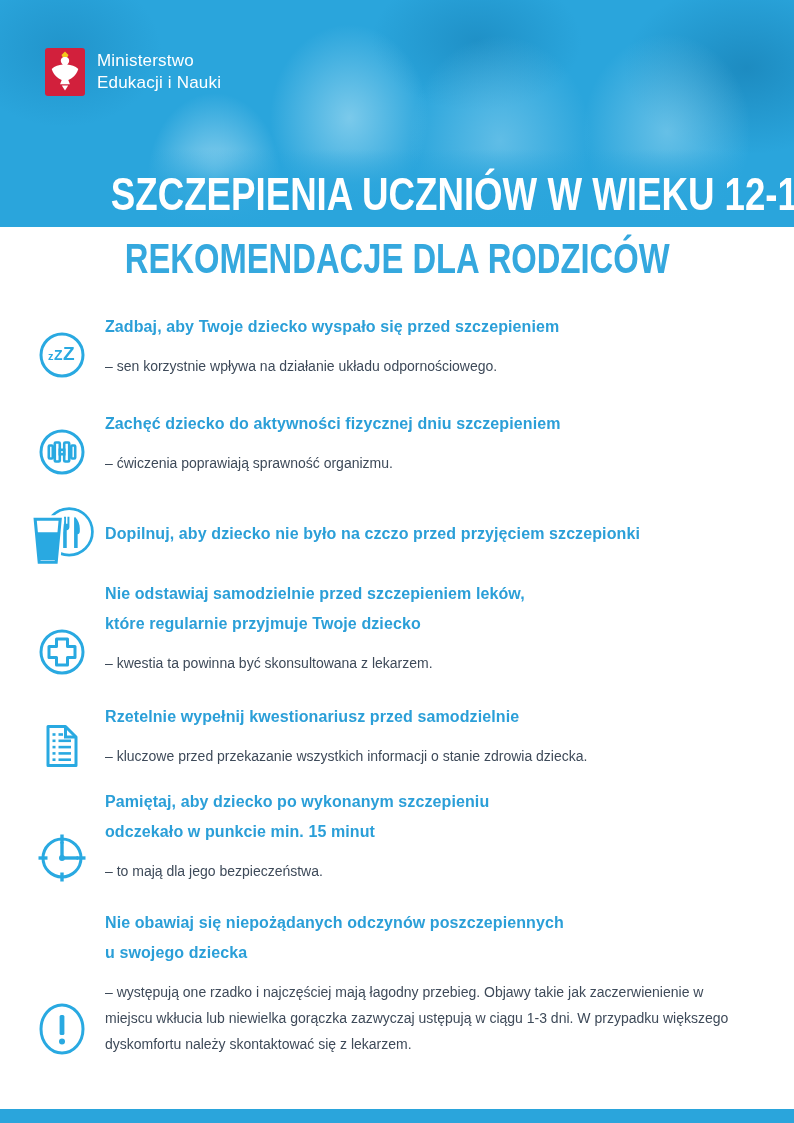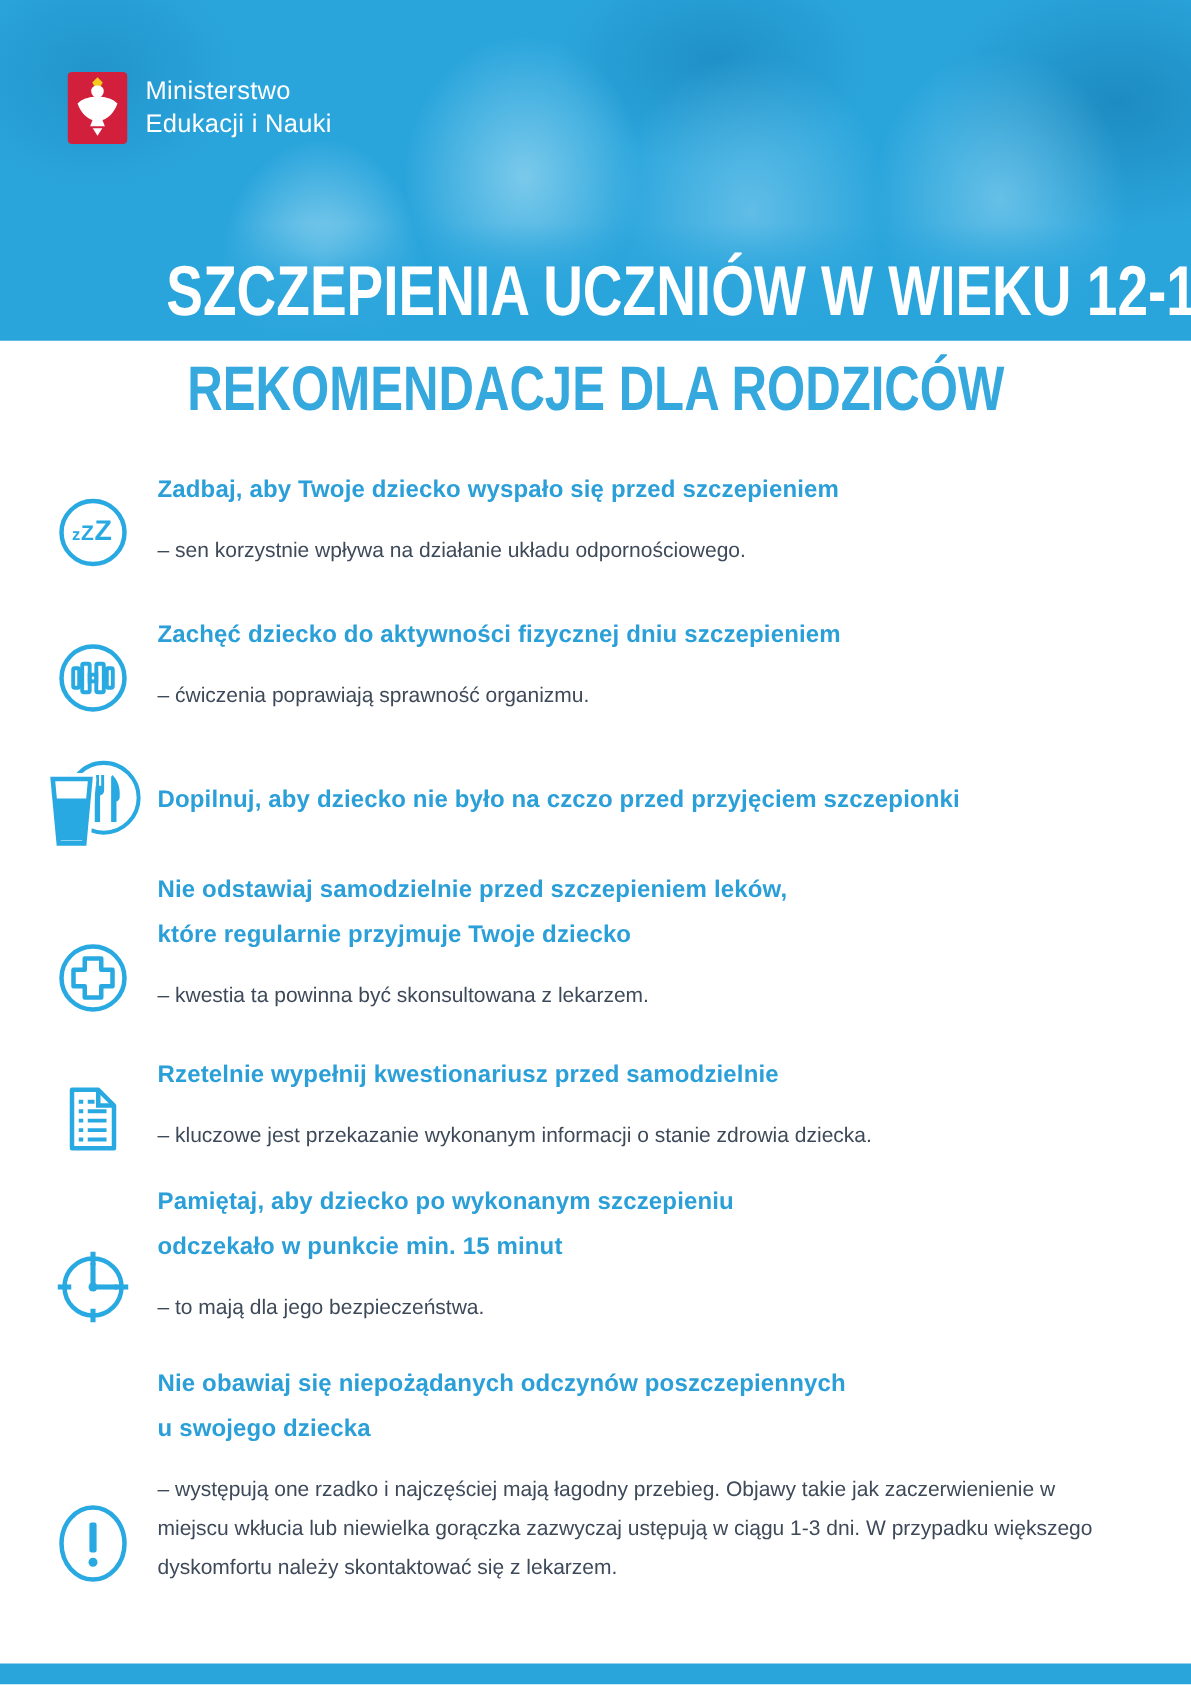--- a/index.html
+++ b/index.html
@@ -179,21 +179,21 @@
             <line x1="20.5" y1="26.1" x2="33" y2="26.1"></line>
           <line x1="14.5" y1="32.4" x2="17.5" y2="32.4"></line>
             <line x1="20.5" y1="32.4" x2="33" y2="32.4"></line>
           <line x1="14.5" y1="38.7" x2="17.5" y2="38.7"></line>
             <line x1="20.5" y1="38.7" x2="33" y2="38.7"></line>
         </g>
       </svg>
     </div>
     <div class="content">
       <h3 class="heading">Rzetelnie wypełnij kwestionariusz przed samodzielnie</h3>
-      <p class="note">– kluczowe jest przekazanie wykonanym informacji o stanie zdrowia dziecka.</p>
+      <p class="note">– kluczowe przed przekazanie wszystkich informacji o stanie zdrowia dziecka.</p>
     </div>
   </section>
 
   <section class="item">
     <div class="icon-box">
       <svg width="52" height="52" viewBox="0 0 52 52" aria-hidden="true">
         <circle class="ic" stroke-width="3.4" cx="26" cy="26" r="19"></circle>
         <g stroke="#29A9E1" stroke-width="3.4">
           <line x1="26" y1="2.5" x2="26" y2="11.5"></line>
           <line x1="40.5" y1="26" x2="49.5" y2="26"></line>

